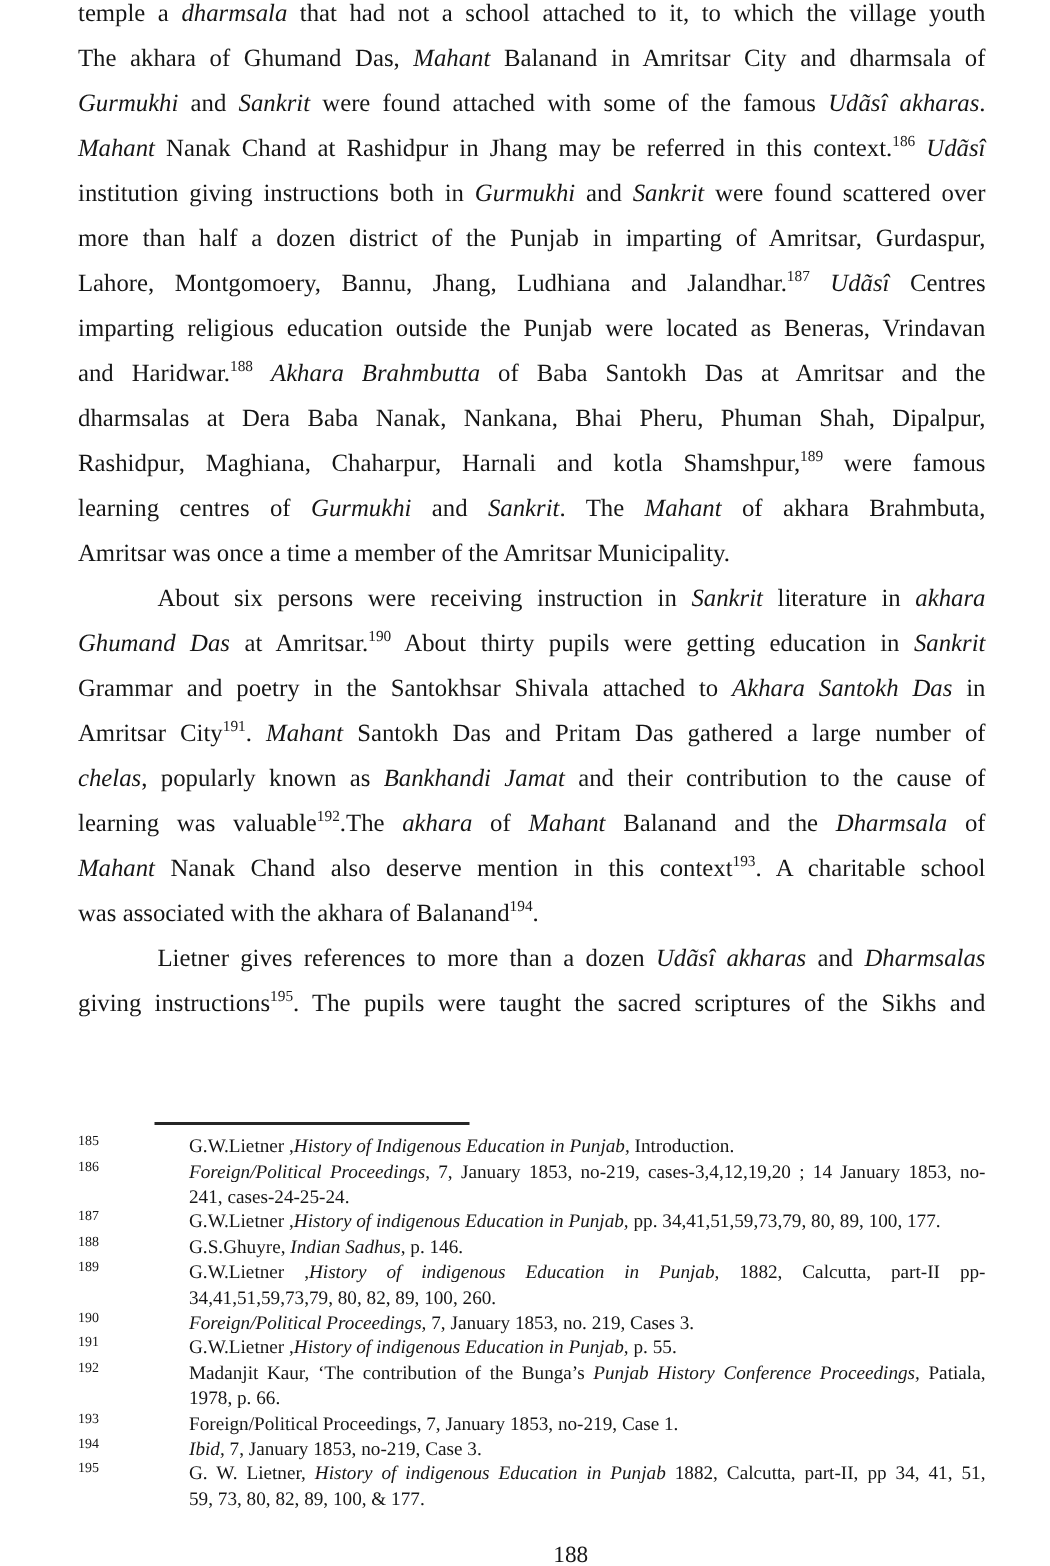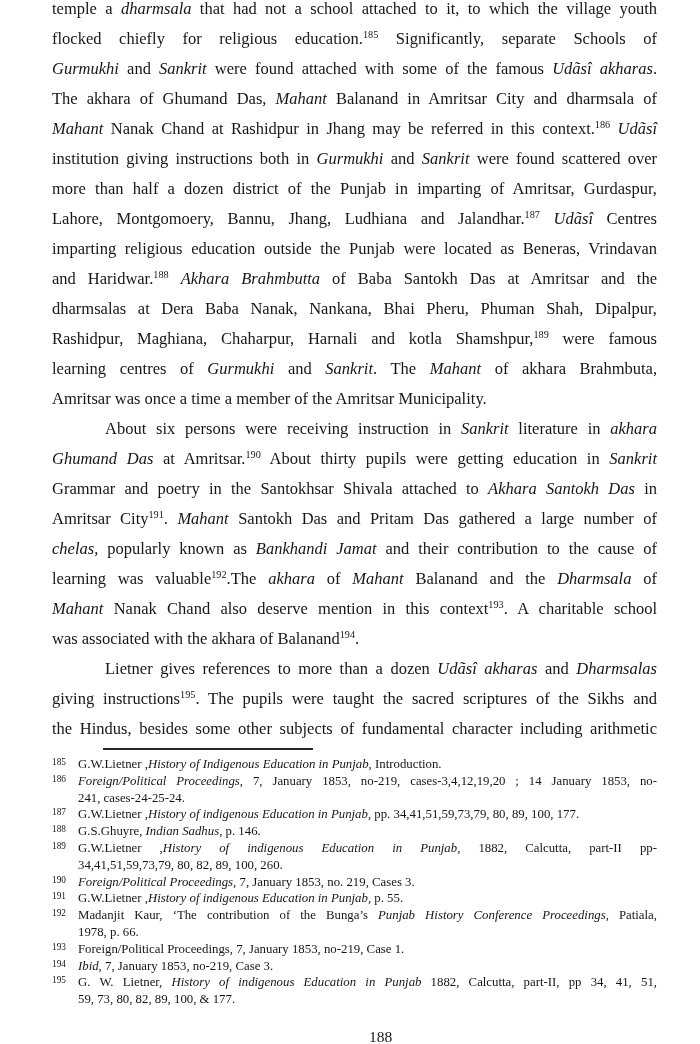--- a/index.html
+++ b/index.html
@@ -49,61 +49,60 @@
   .fn-num {
     flex: 0 0 26px;
     width: 26px;
     font-size: 9.3px;
     transform: translateY(-2.5px);
   }
   .fn-text { flex: 1; min-width: 0; }
   .fn-line {
     text-align: justify;
     text-align-last: justify;
+    margin-left: 48px;
   }
   .fn-line.endline { text-align-last: left; }
   .page-number {
     position: absolute;
     left: 52px; top: 1028px; width: 605px;
     text-align: center;
     text-indent: 52px;
     font-size: 15.5px;
     line-height: 18px;
   }
 </style>
 </head>
 <body>
 
 <div class="page">
   <div class="body-text">
       <div class="bline">temple a <i>dharmsala</i> that had not a school attached to it, to which the village youth</div>
-      <div class="bline">flocked chiefly for religious education.<sup>185</sup>  Significantly, separate Schools of</div>
+      <div class="bline">The akhara of Ghumand Das, <i>Mahant</i> Balanand in Amritsar City and dharmsala of</div>
       <div class="bline"><i>Gurmukhi</i> and <i>Sankrit</i> were found attached with some of the famous <i>Udãsî akharas</i>.</div>
-      <div class="bline">The akhara of Ghumand Das, <i>Mahant</i> Balanand in Amritsar City and dharmsala of</div>
       <div class="bline"><i>Mahant</i> Nanak Chand at Rashidpur in Jhang may be referred in this context.<sup>186</sup> <i>Udãsî</i></div>
       <div class="bline">institution giving instructions both in <i>Gurmukhi</i> and <i>Sankrit</i> were found scattered over</div>
       <div class="bline">more than half a dozen district of the Punjab in imparting of Amritsar, Gurdaspur,</div>
       <div class="bline">Lahore, Montgomoery, Bannu, Jhang, Ludhiana and Jalandhar.<sup>187</sup> <i>Udãsî</i>  Centres</div>
       <div class="bline">imparting religious education outside the Punjab were located as Beneras, Vrindavan</div>
       <div class="bline">and Haridwar.<sup>188</sup> <i>Akhara Brahmbutta</i> of Baba Santokh Das at Amritsar and the</div>
       <div class="bline">dharmsalas at Dera Baba Nanak, Nankana, Bhai Pheru, Phuman Shah, Dipalpur,</div>
       <div class="bline">Rashidpur, Maghiana, Chaharpur, Harnali and kotla Shamshpur,<sup>189</sup> were famous</div>
       <div class="bline">learning centres of <i>Gurmukhi</i> and <i>Sankrit</i>. The <i>Mahant</i> of akhara Brahmbuta,</div>
       <div class="bline endline">Amritsar was once a time a member of the Amritsar Municipality.</div>
       <div class="bline indent">About six persons were receiving instruction in <i>Sankrit</i> literature in <i>akhara</i></div>
       <div class="bline"><i>Ghumand Das</i> at Amritsar.<sup>190</sup> About thirty pupils were getting education in <i>Sankrit</i></div>
       <div class="bline">Grammar and poetry in the Santokhsar Shivala attached to <i>Akhara Santokh Das</i> in</div>
       <div class="bline">Amritsar City<sup>191</sup>.  <i>Mahant</i> Santokh Das and Pritam Das gathered a large number of</div>
       <div class="bline"><i>chelas</i>, popularly known as <i>Bankhandi Jamat</i> and their contribution to the cause of</div>
       <div class="bline">learning was valuable<sup>192</sup>.The <i>akhara</i> of <i>Mahant</i> Balanand and the <i>Dharmsala</i> of</div>
       <div class="bline"><i>Mahant</i> Nanak Chand also deserve mention in this context<sup>193</sup>.  A charitable school</div>
       <div class="bline endline">was associated with the akhara of Balanand<sup>194</sup>.</div>
       <div class="bline indent">Lietner gives references to more than a dozen <i>Udãsî  akharas</i> and <i>Dharmsalas</i></div>
       <div class="bline">giving instructions<sup>195</sup>. The pupils were taught the sacred scriptures of the Sikhs and</div>
-      <div class="bline">the Hindus, besides some other subjects of fundamental character including arithmetic</div>
     </div>
   <div class="rule"></div>
   <div class="footnotes">
       <div class="footnote">
         <div class="fn-num">185</div>
         <div class="fn-text">
           <div class="fn-line endline">G.W.Lietner ,<i>History of Indigenous Education in Punjab,</i> Introduction.</div>
         </div>
       </div>
       <div class="footnote">

